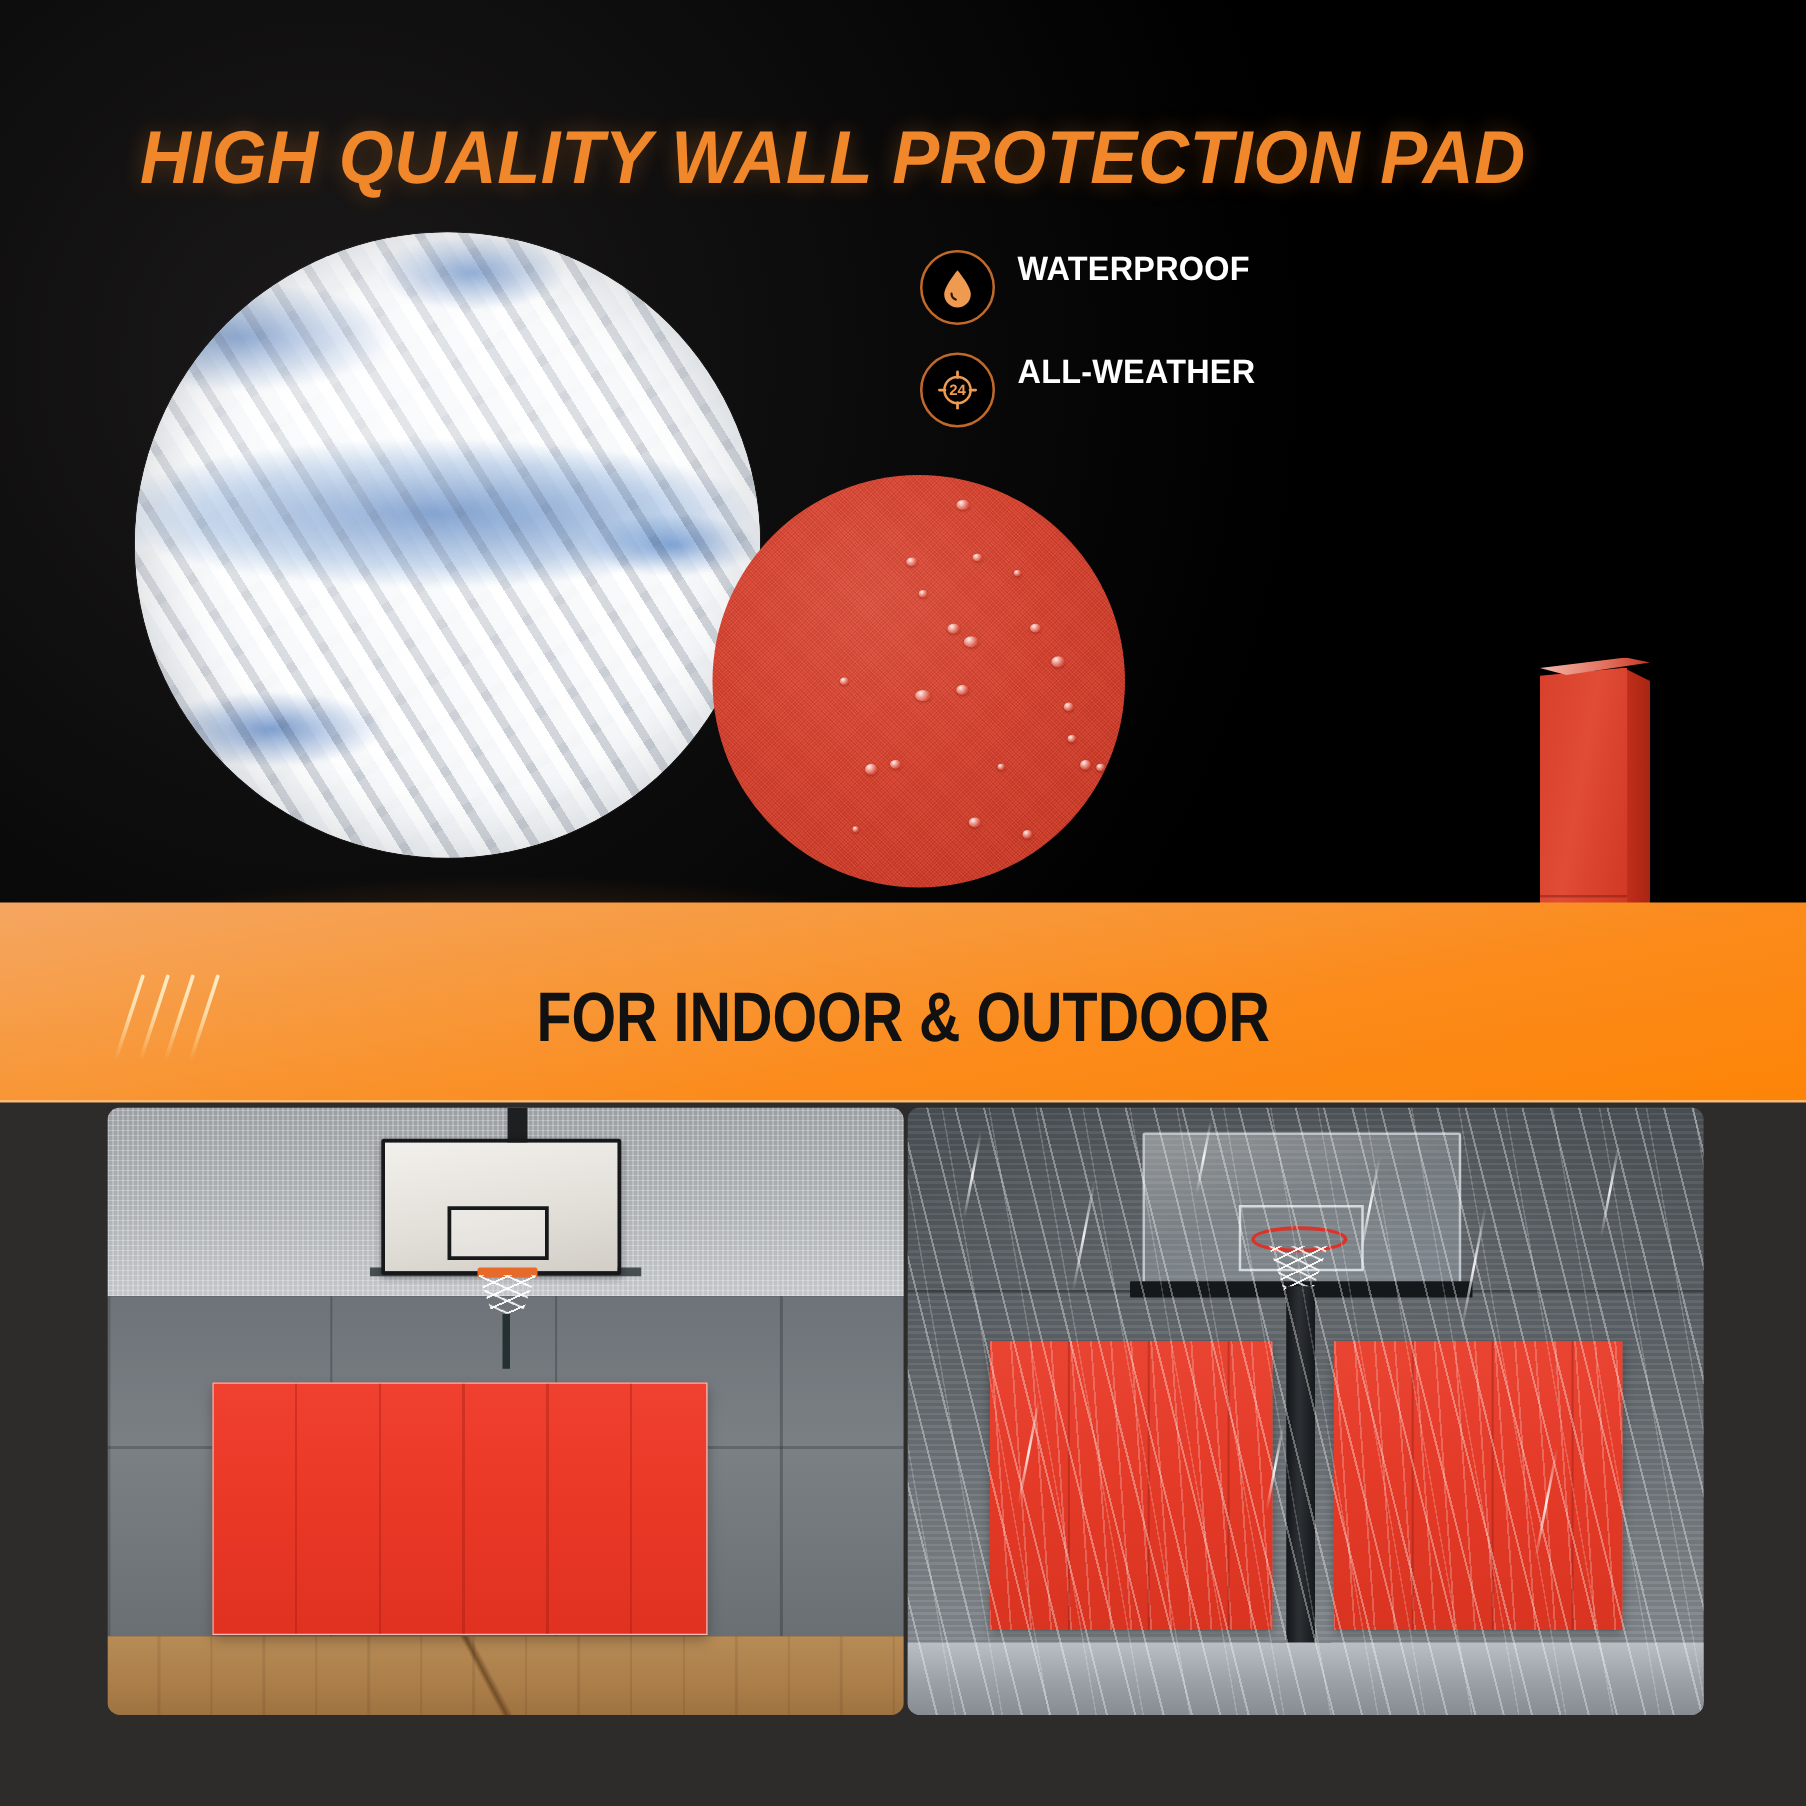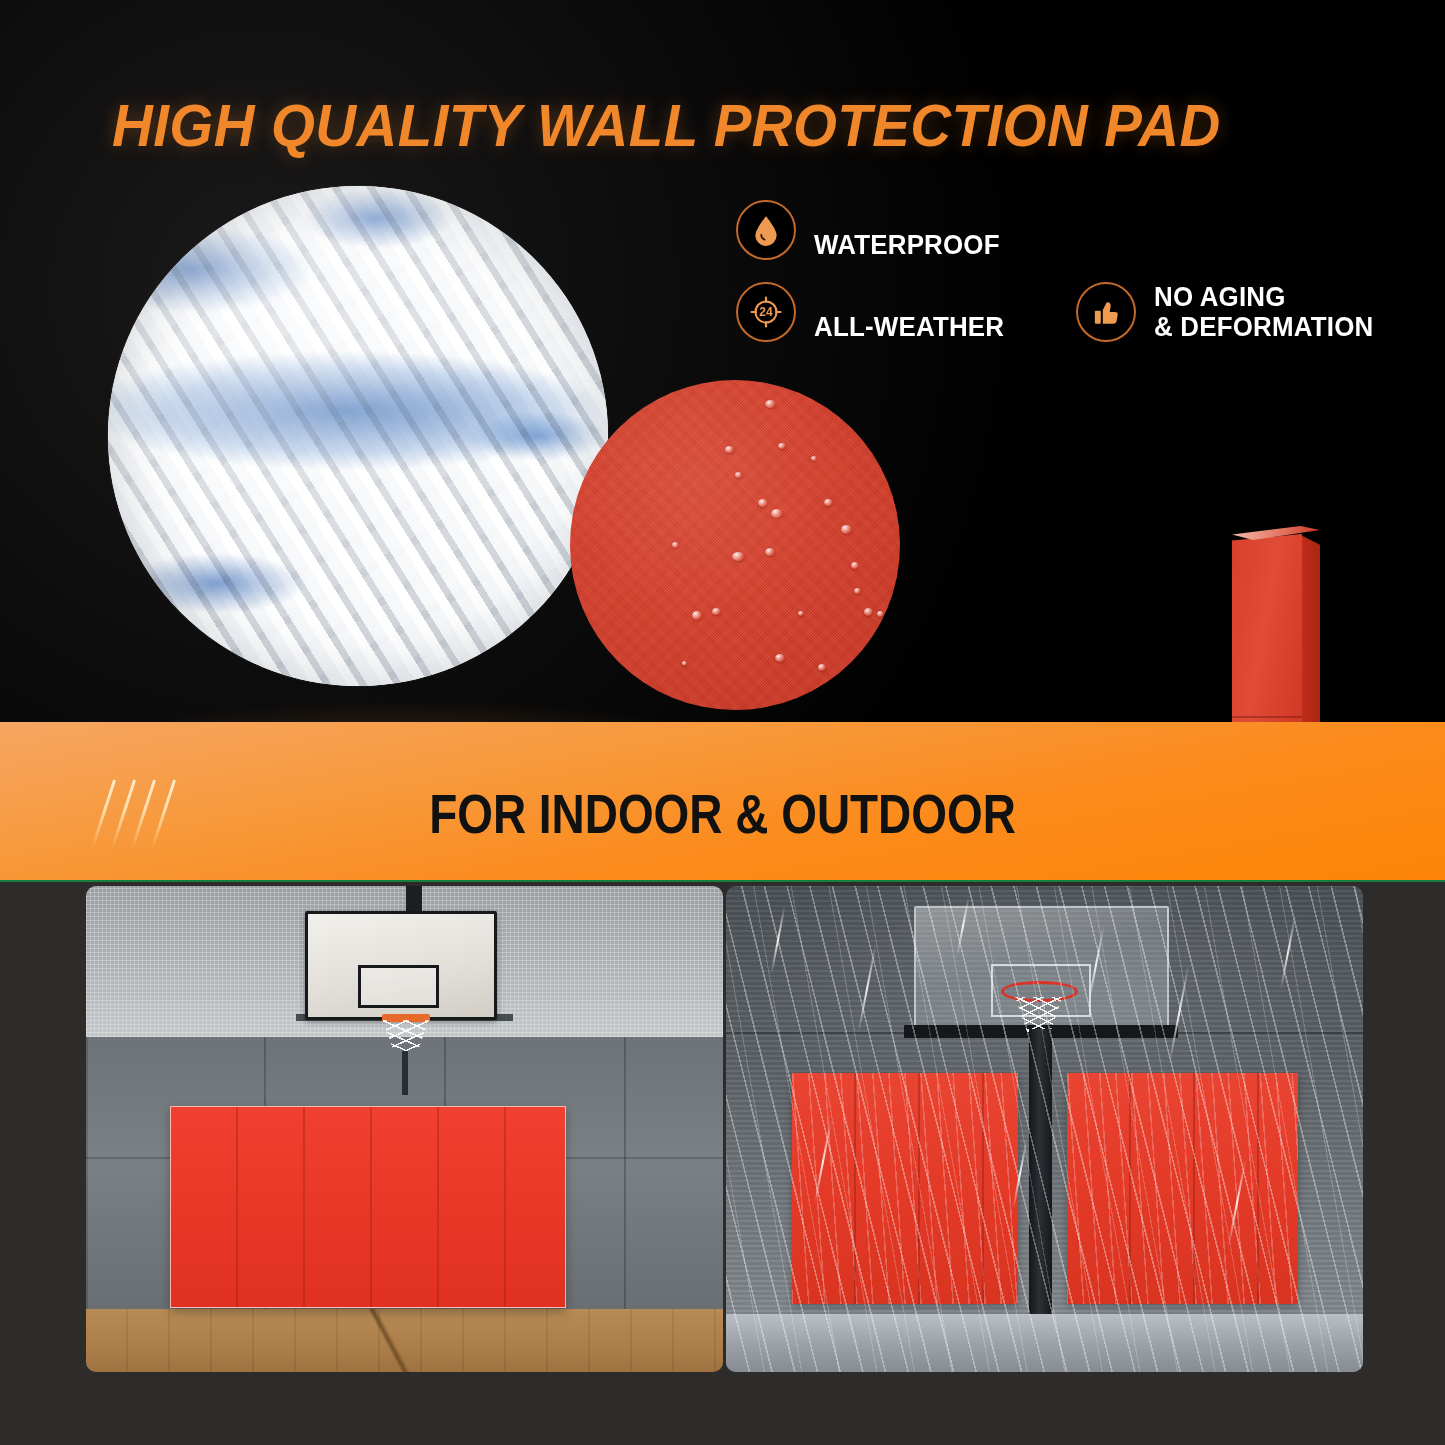--- a/index.html
+++ b/index.html
@@ -1,21 +1,21 @@
 <!DOCTYPE html>
 <html><head>
 <meta charset="utf-8">
 <style>
   html,body{margin:0;padding:0;background:#2e2c2b;}
   body{
     width:1445px;height:1445px;overflow:hidden;
     font-family:"Liberation Sans", sans-serif;
     -webkit-font-smoothing:antialiased;
   }
-  .stage{position:relative;width:1445px;height:1445px;background:#15803d;overflow:hidden;}
+  .stage{position:relative;width:1445px;height:1445px;background:#fdba74;overflow:hidden;}
 
   
   .hero{
     position:absolute;left:0;top:0;width:1445px;height:724px;
     background:
       radial-gradient(circle at 18% 40%, rgba(30,28,28,.9) 0%, rgba(0,0,0,1) 62%),
       #000;
     overflow:hidden;
   }
   .hero-glow{
@@ -31,21 +31,21 @@
     letter-spacing:.5px;
     color:#F0872B;
     transform:scaleX(.94);transform-origin:left center;
     white-space:nowrap;
     text-shadow:0 0 18px rgba(240,135,43,.30);
   }
 
   
   .features{position:absolute;left:736px;top:200px;width:680px;}
   .frow{display:flex;align-items:flex-start;margin-bottom:22px;}
-  .fcell{display:flex;align-items:flex-end;width:340px;}
+  .fcell{display:flex;align-items:flex-start;width:340px;}
   .fcell.second{width:330px;}
   .ficon{
     width:60px;height:60px;flex:0 0 60px;border-radius:50%;
     border:2px solid #C2692A;
     box-sizing:border-box;
     display:flex;align-items:center;justify-content:center;
     margin-right:18px;
     background:#000;
   }
   .flabel{
@@ -374,30 +374,20 @@
                 <line x1="20" y1="5.5" x2="20" y2="10"></line>
                 <line x1="20" y1="30" x2="20" y2="34.5"></line>
                 <line x1="5.5" y1="20" x2="10" y2="20"></line>
                 <line x1="30" y1="20" x2="34.5" y2="20"></line>
               </g>
               <text x="20" y="24.4" text-anchor="middle" font-family="Liberation Sans, sans-serif" font-size="12" font-weight="bold" fill="#EE9A51">24</text>
             </svg>
           </div>
           <div class="flabel">ALL-WEATHER</div>
         </div>
-        <div class="fcell second">
-          <div class="ficon">
-            <svg width="34" height="34" viewBox="0 0 32 32" aria-hidden="true">
-              <path d="M13 14 L13 27 L23 27 C24.6 27 25.8 25.9 26 24.4 L27 18.5 C27.2 17.1 26.1 16 24.7 16 L19.5 16 L20.4 10.5 C20.7 8.6 19.4 6.8 17.6 6.8 C16.9 6.8 16.3 7.3 16.1 8 L13 14 Z" fill="#EE9A51"></path>
-              <rect x="5.5" y="14.8" width="5.6" height="12.2" rx="1" fill="#EE9A51"></rect>
-            </svg>
-          </div>
-          <div class="flabel">NO AGING
-&amp; DEFORMATION</div>
-        </div>
       </div>
 
     </div>
   </div>
 
   <div class="banner"></div>
   <div class="banner-streaks">
     <div class="streak" style="left:2px;"></div>
     <div class="streak" style="left:22px;"></div>
     <div class="streak" style="left:42px;"></div>

